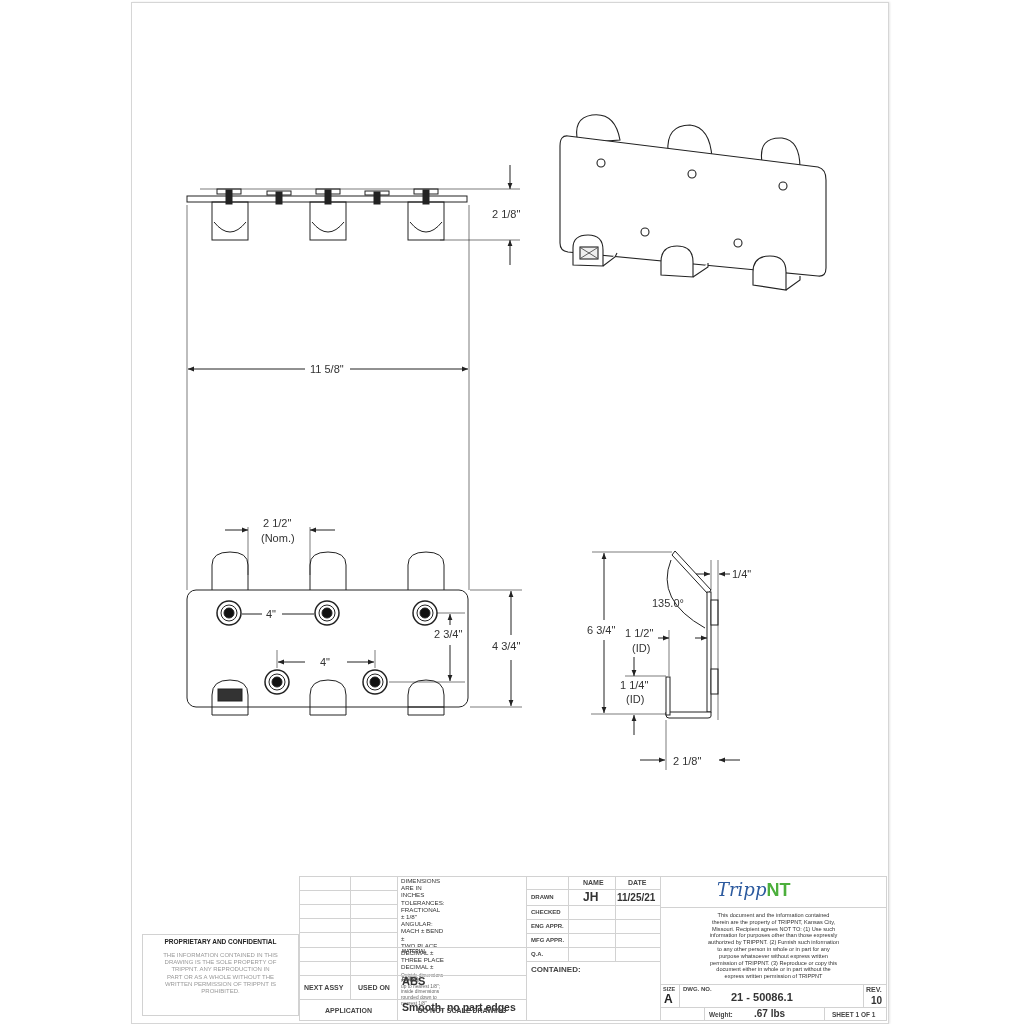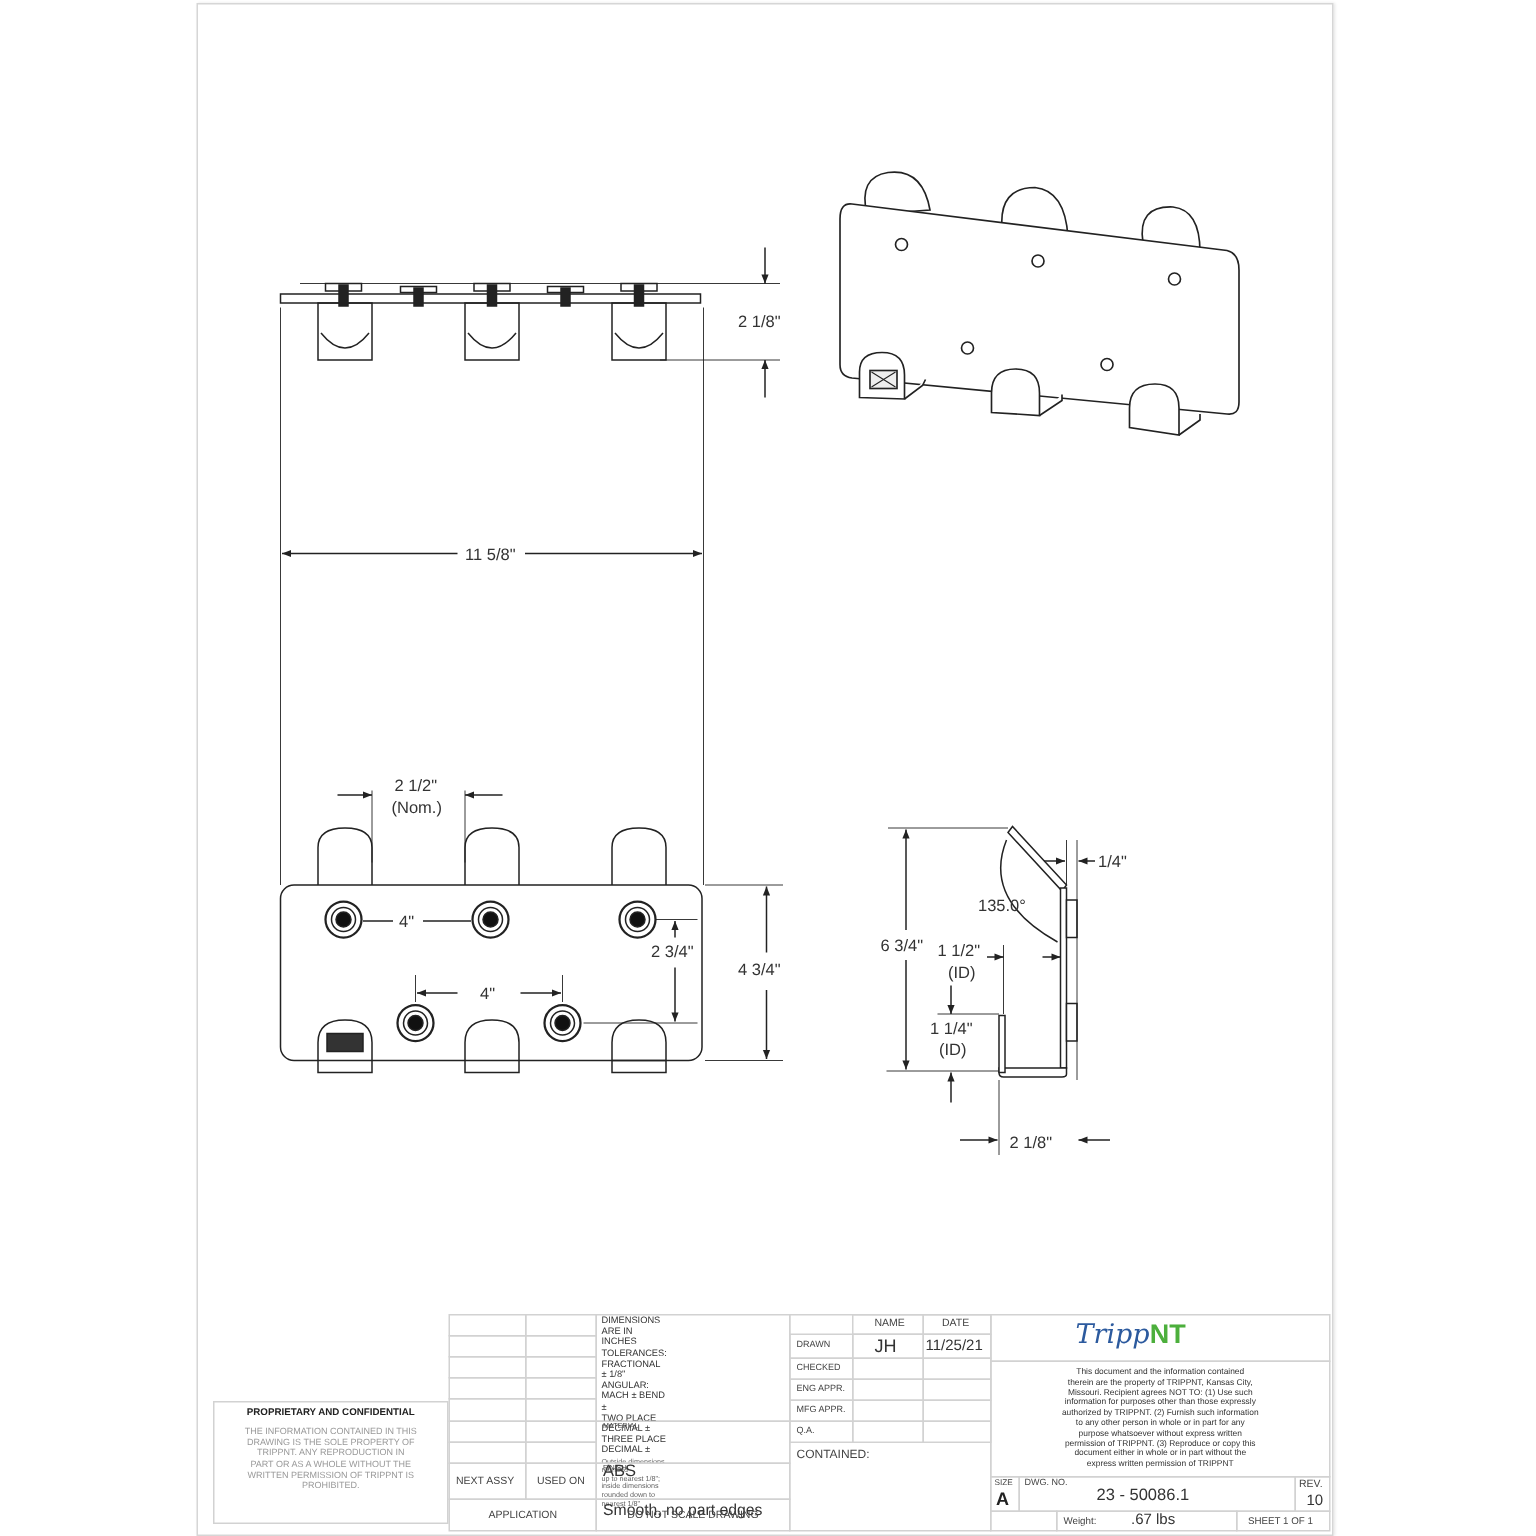--- a/index.html
+++ b/index.html
@@ -2,21 +2,21 @@
 <html><head>
 <meta charset="utf-8">
 <style>
   html, body { margin: 0; padding: 0; background: #ffffff; }
   body { width: 1024px; height: 1024px; position: relative; overflow: hidden; font-family: "Liberation Sans", sans-serif; color: #222; }
   .sheet { position: absolute; left: 131px; top: 2px; width: 756px; height: 1020px; border: 1px solid #d6d6d6; box-shadow: 1px 0 2px #e6e6e6; background: #fff; }
   svg.drawing { position: absolute; left: 0; top: 0; }
   .dimtxt { font-family: "Liberation Sans", sans-serif; font-size: 11px; fill: #333; }
   .tb { position: absolute; font-family: "Liberation Sans", sans-serif; color: #333; }
   .cell { position: absolute; border: 1px solid #d2d2d2; box-sizing: border-box; }
-  .lbl { position: absolute; font-size: 7px; color: #444; white-space: nowrap; }
+  .lbl { position: absolute; font-size: 7px; color: #444; white-space: nowrap; font-weight: bold; }
   .small { font-size: 6px; color: #555; line-height: 7.2px; }
   .big { font-size: 12px; color: #333; margin-top: 16px; }
   .center { text-align: center; }
   .logo { position: absolute; font-family: "DejaVu Serif", serif; font-style: italic; font-size: 18px; color: #2c5a9e; }
   .logo .nt { font-family: "Liberation Sans", sans-serif; font-style: normal; font-weight: bold; color: #4caf3c; }
 </style>
 </head>
 <body>
 
 <div class="sheet"></div>
@@ -296,21 +296,21 @@
     <div>permission of TRIPPNT. (3) Reproduce or copy this</div>
     <div>document either in whole or in part without the</div>
     <div>express written permission of TRIPPNT</div>
   </div>
 
   <div class="cell" style="left:660px;top:984px;width:20px;height:24px;"></div>
   <div class="lbl" style="left:663px;top:986px;font-size:5.5px;">SIZE</div>
   <div class="lbl" style="left:664px;top:992px;font-size:12px;font-weight:bold;color:#222;">A</div>
   <div class="cell" style="left:679px;top:984px;width:185px;height:24px;"></div>
   <div class="lbl" style="left:683px;top:986px;font-size:6px;">DWG.  NO.</div>
-  <div class="lbl" style="left:731px;top:991px;font-size:11px;color:#333;">23 - 50086.1</div>
+  <div class="lbl" style="left:731px;top:991px;font-size:11px;color:#333;">21 - 50086.1</div>
   <div class="cell" style="left:863px;top:984px;width:24px;height:24px;"></div>
   <div class="lbl" style="left:866px;top:986px;font-size:7px;">REV.</div>
   <div class="lbl" style="left:871px;top:995px;font-size:10px;color:#333;">10</div>
   <div class="cell" style="left:660px;top:1007px;width:45px;height:14px;"></div>
   <div class="cell" style="left:704px;top:1007px;width:121px;height:14px;"></div>
   <div class="lbl" style="left:709px;top:1011px;font-size:6.5px;">Weight:</div>
   <div class="lbl" style="left:754px;top:1008px;font-size:10px;color:#333;">.67 lbs</div>
   <div class="cell" style="left:824px;top:1007px;width:63px;height:14px;"></div>
   <div class="lbl" style="left:832px;top:1011px;font-size:6.5px;">SHEET 1 OF 1</div>
 </div>

